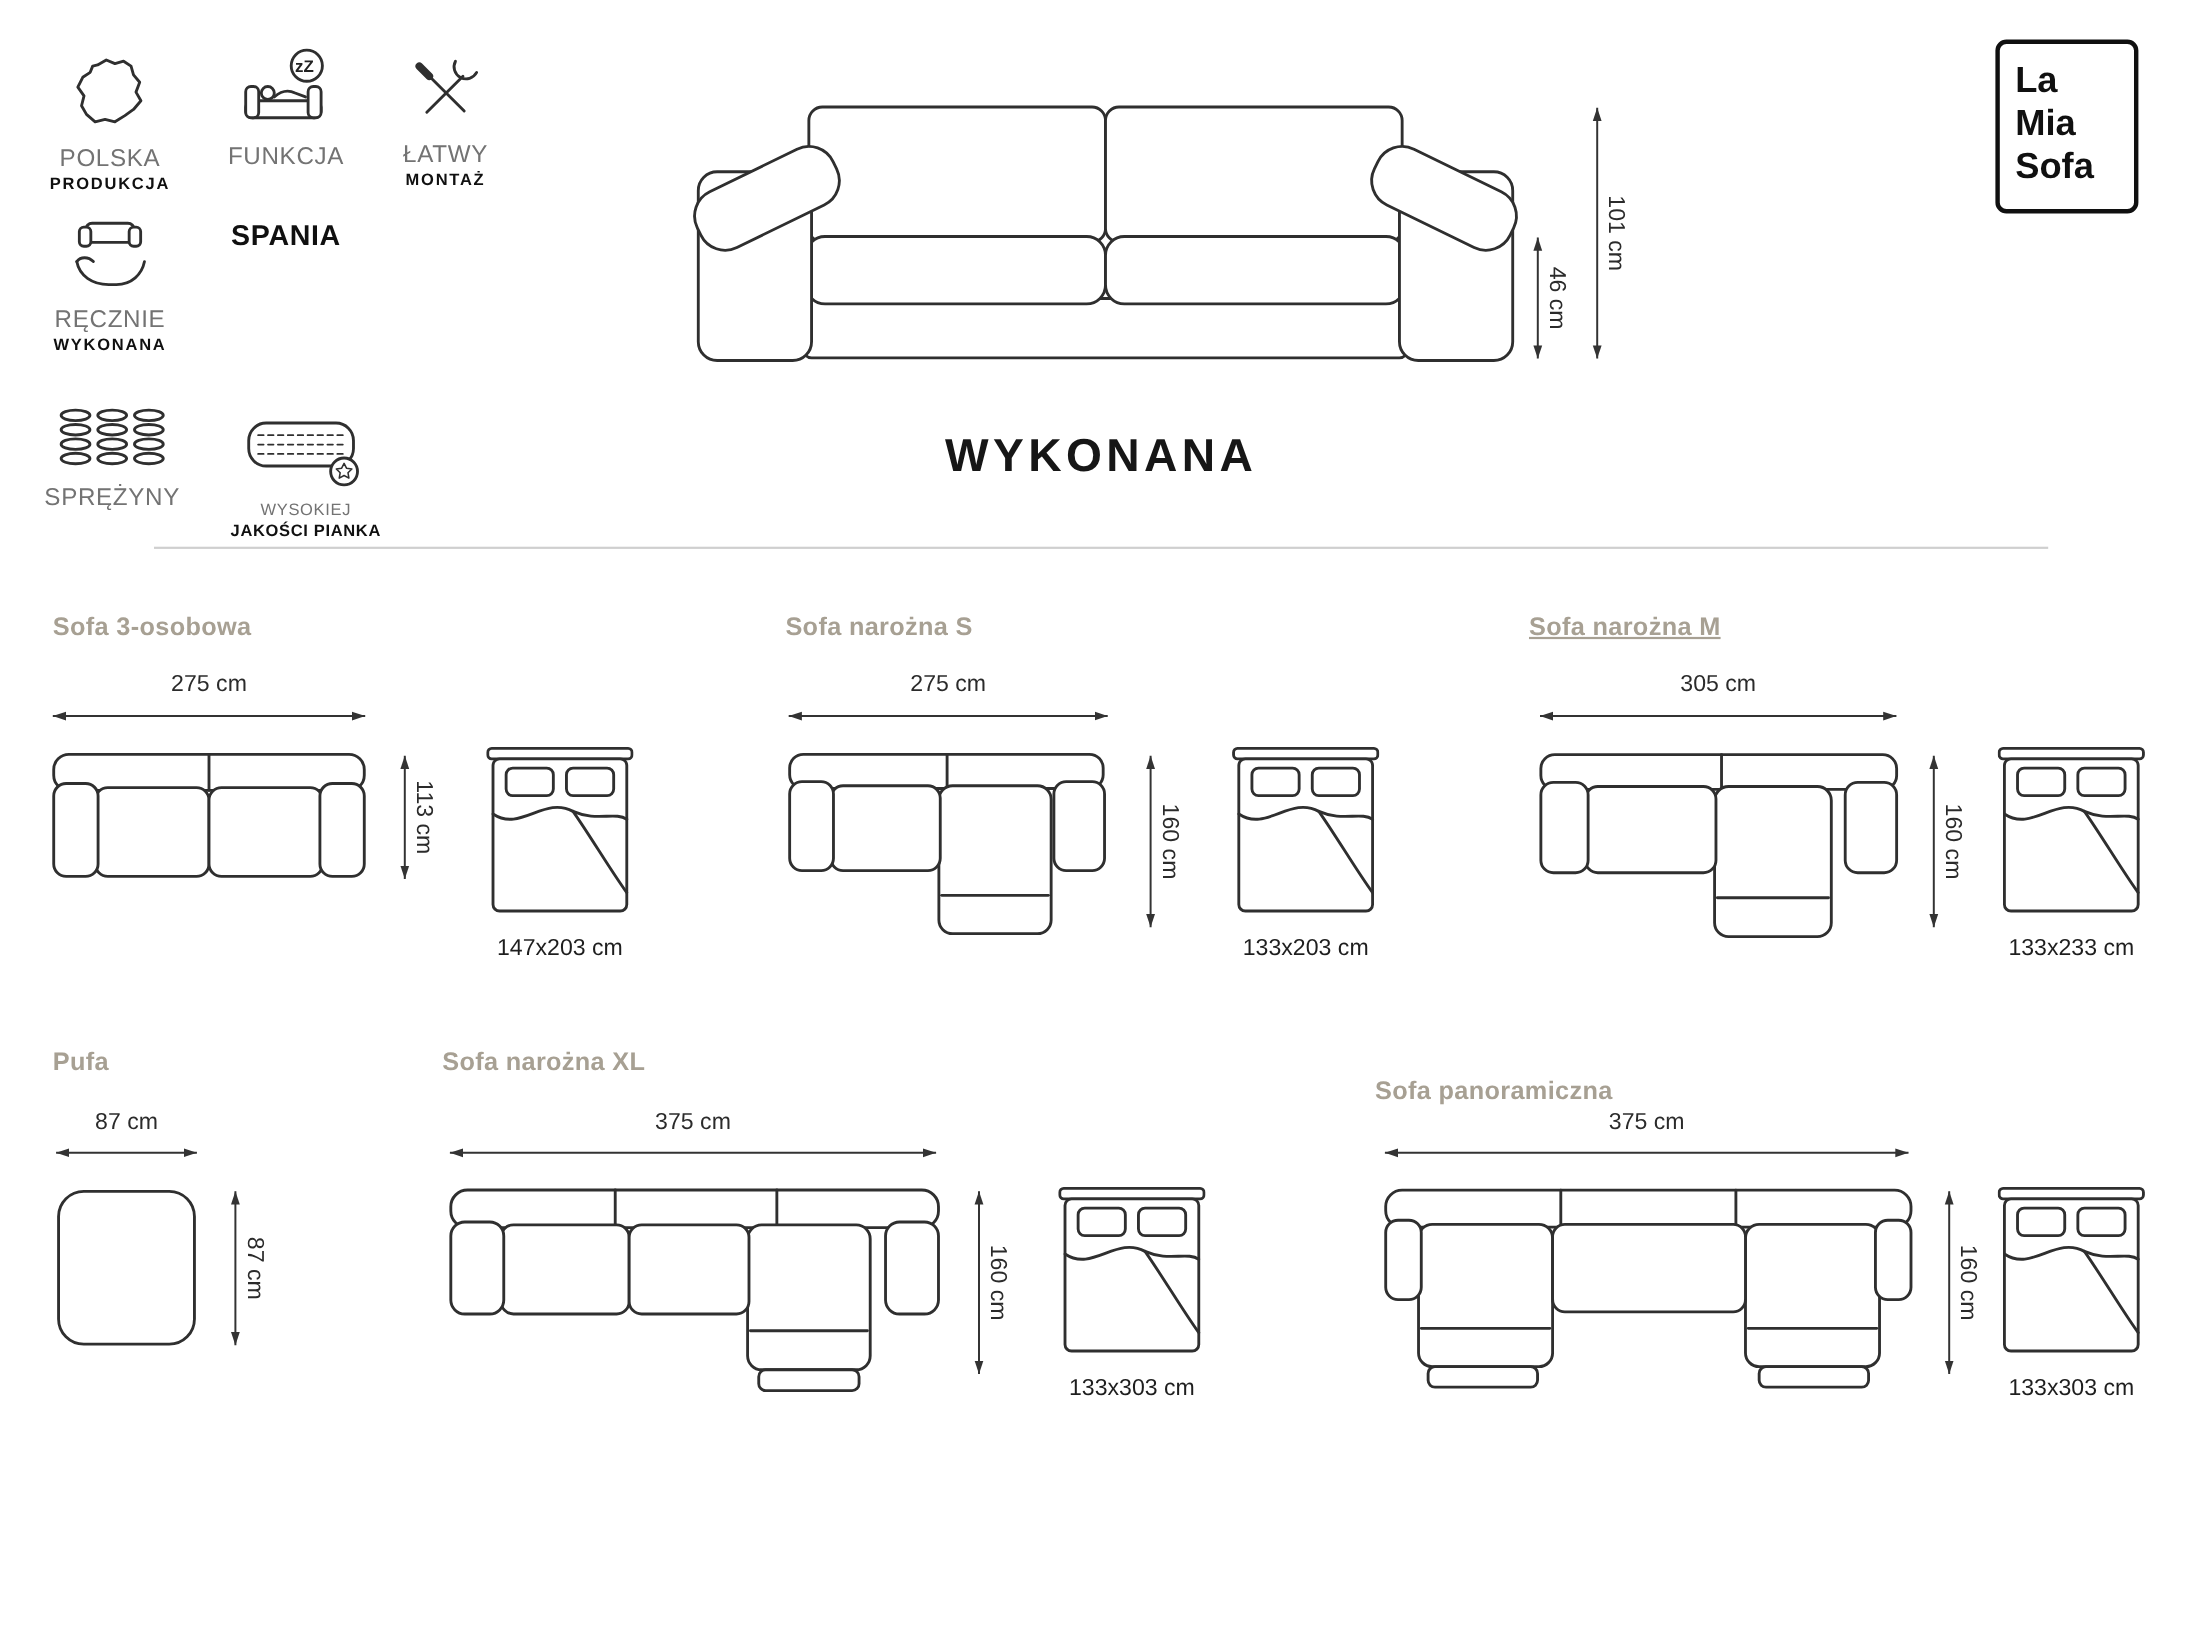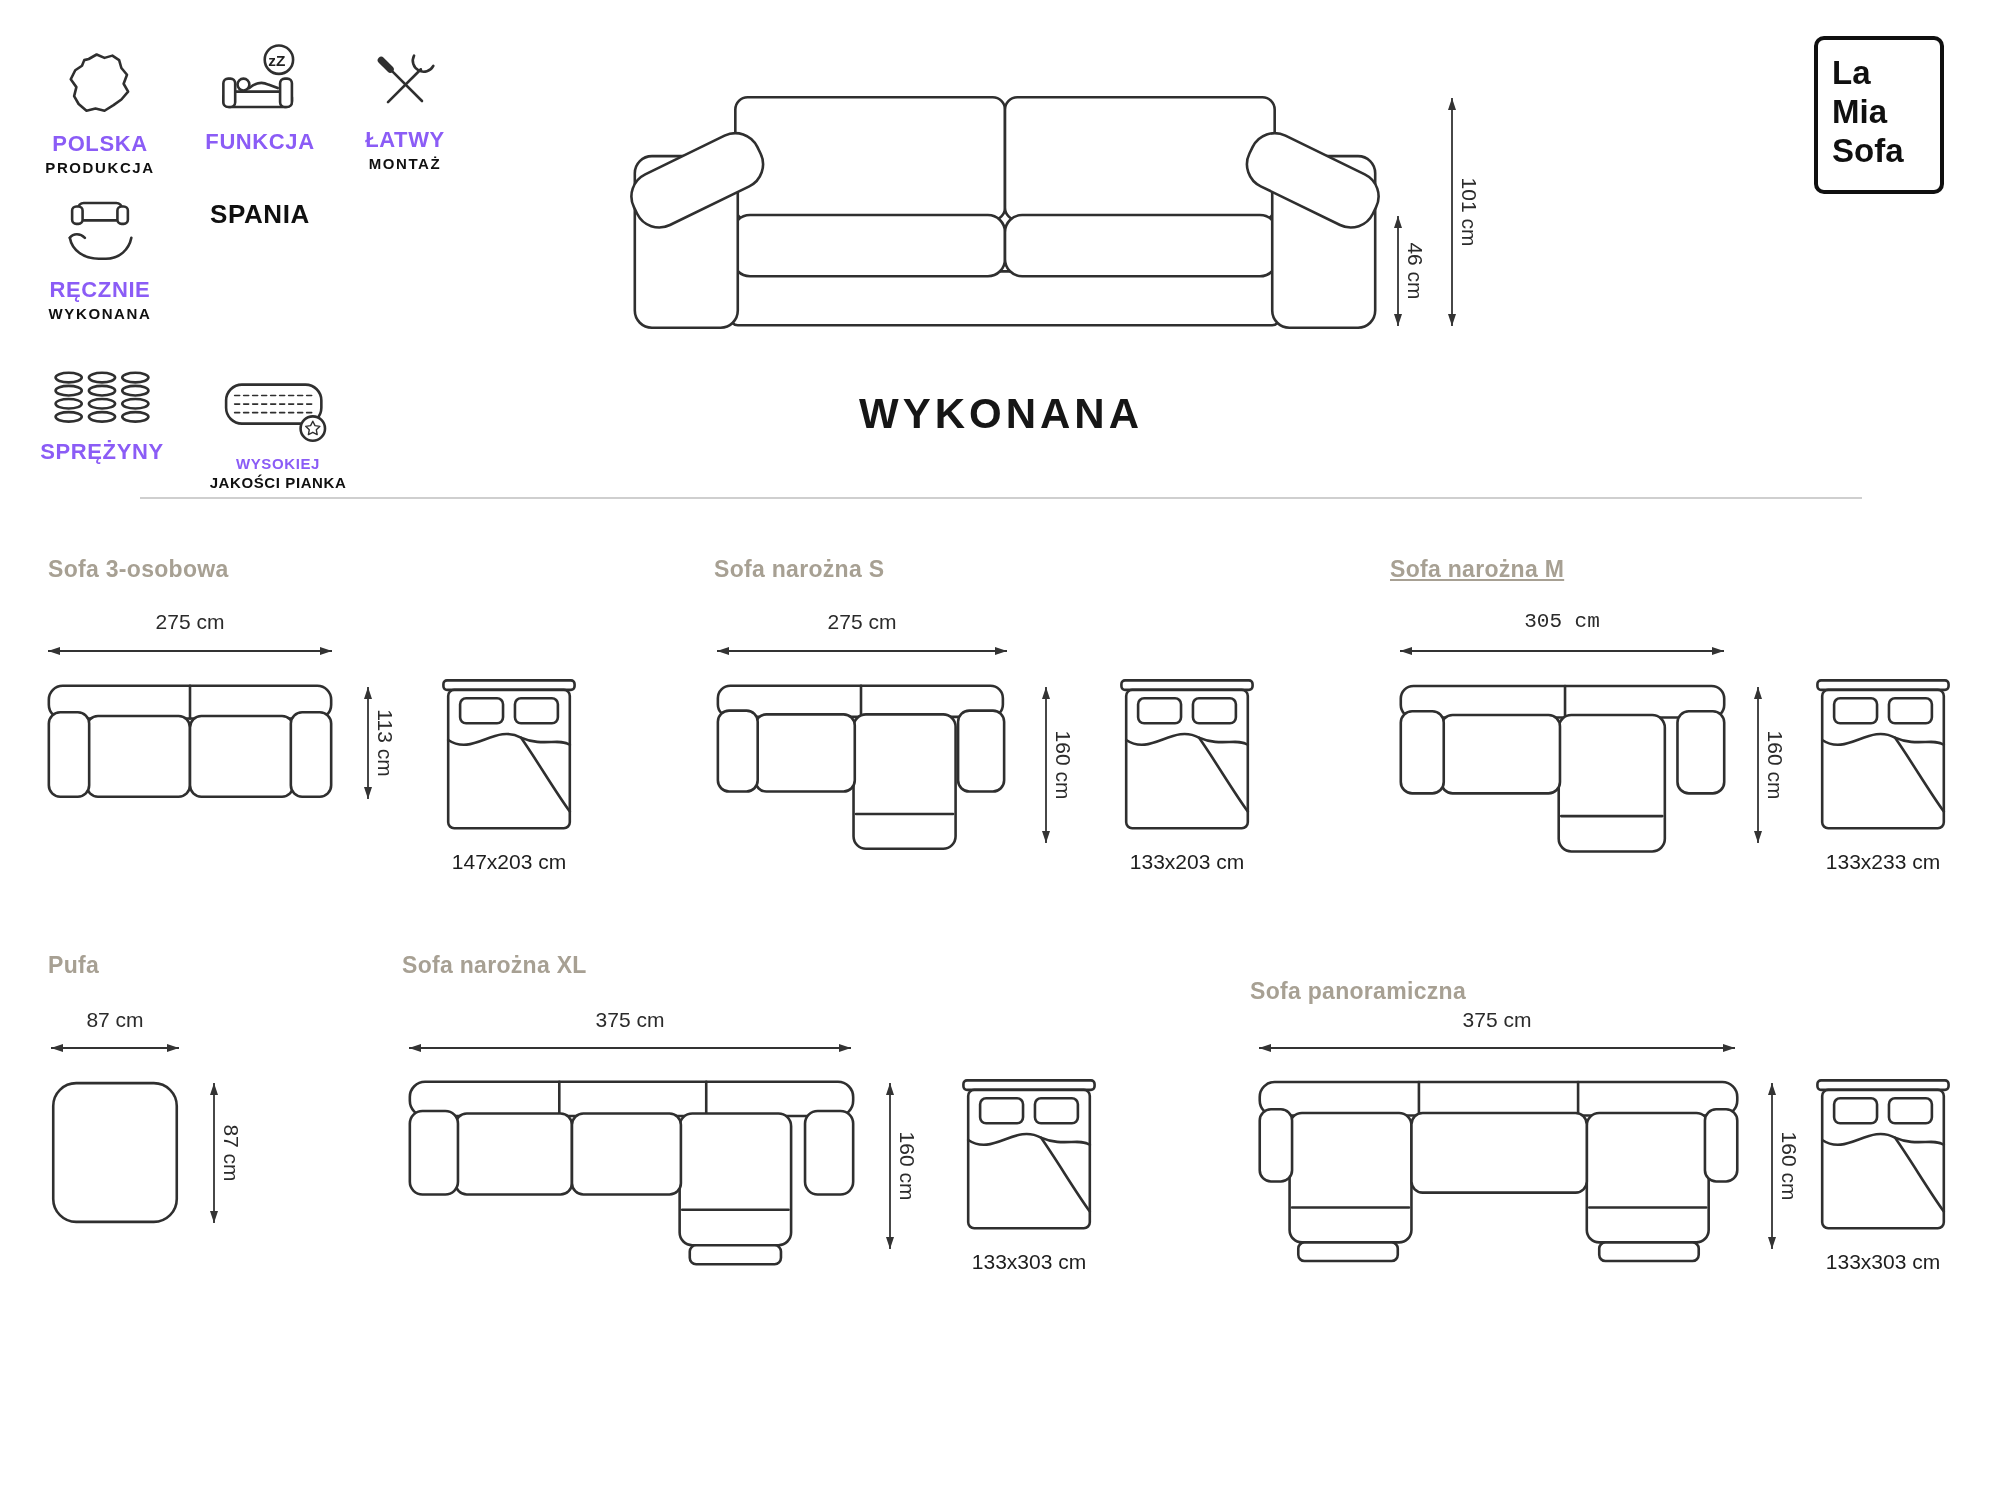--- a/index.html
+++ b/index.html
@@ -16,21 +16,21 @@
   .dw line { fill:none; }
   .dw .nf, .dw .nf * { fill:none !important; }
   .dw text { stroke:none; fill:#222; font-weight:700; font-family:"Liberation Sans",sans-serif; }
   .dw .dash { stroke-dasharray:5 4; stroke-width:1.6; }
 
   .arr line { stroke:#333; stroke-width:1.8; }
 
   
   .feature { text-align:center; }
   .f-icon { display:flex; justify-content:center; align-items:flex-end; margin-bottom:9px; }
-  .f-label { font-size:22px; font-weight:700; color:#8b5cf6; letter-spacing:.6px; }
+  .f-label { font-size:22px; font-weight:400; color:#737373; letter-spacing:.6px; }
   .f-sub   { font-size:15px; font-weight:700; color:#101010; letter-spacing:1.6px; margin-top:2px; }
   .f1 .f-sub { font-size:26px; letter-spacing:.6px;margin-top:44px; }
   .f4 .f-sub { font-size:20px; letter-spacing:.5px; }
   .f6 .f-label { font-size:15px; letter-spacing:.6px; }
   .f6 .f-sub   { font-size:15px; letter-spacing:.6px; }
 
   .product-title { font-size:42px; font-weight:700; letter-spacing:4px; color:#161616; transform:translate(-50%,0); white-space:nowrap; }
 
   .logo { border:4px solid #101010; border-radius:10px; padding:14px 14px; color:#101010; }
   .logo div { font-size:33px; font-weight:800; line-height:1.18; }
@@ -230,21 +230,21 @@
     <rect x="1" y="2" width="110" height="8" rx="3"></rect>
     <rect x="5" y="10" width="102" height="116" rx="5"></rect>
     <rect x="15" y="17" width="36" height="21" rx="5"></rect>
     <rect x="61" y="17" width="36" height="21" rx="5"></rect>
     <path class="nf" d="M5,52 C26,66 44,38 66,50 C84,58 98,50 107,56"></path>
     <path class="nf" d="M66,50 C80,70 94,94 107,112"></path>
   </svg>
   <div class="bed-label abs" style="left:1187px;top:850px;">133x203 cm</div>
 
   <div class="v-title abs" style="left:1390px;top:556px;text-decoration:underline;">Sofa narożna M</div>
-  <div class="htext abs" style="left:1562px;top:610px;font-family:Liberation Mono, monospace;">305 cm</div>
+  <div class="htext abs" style="left:1562px;top:610px;">305 cm</div>
   <svg class="arr abs" style="left:1397px;top:645px;" width="330" height="12">
     <line x1="3" y1="6" x2="327" y2="6" marker-start="url(#ah)" marker-end="url(#ah)"></line>
   </svg>
   <svg class="dw abs" style="left:1397px;top:682px;" width="331" height="176" viewBox="0 0 262 139">
     <rect x="3" y="3" width="256" height="25" rx="10"></rect>
     <line x1="133" y1="3" x2="133" y2="28"></line>
     <rect x="128" y="26" width="84" height="108" rx="10"></rect>
     <line x1="130" y1="106" x2="210" y2="106"></line>
     <rect x="35" y="26" width="94" height="62" rx="9"></rect>
     <rect x="3" y="23" width="34" height="65" rx="9"></rect>

